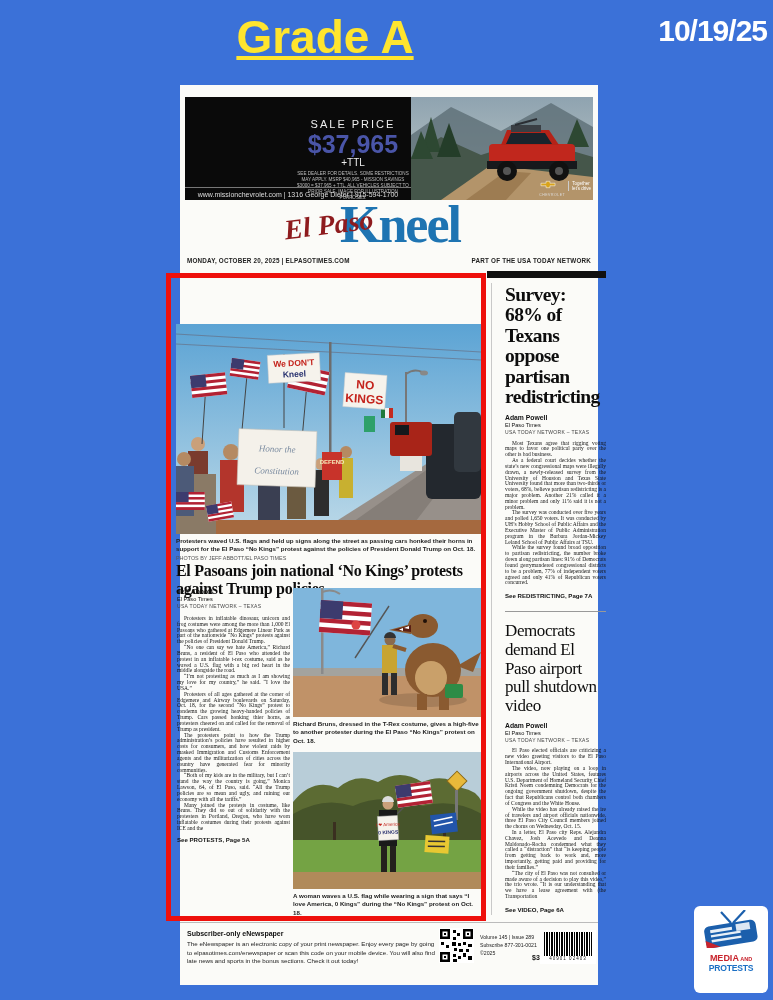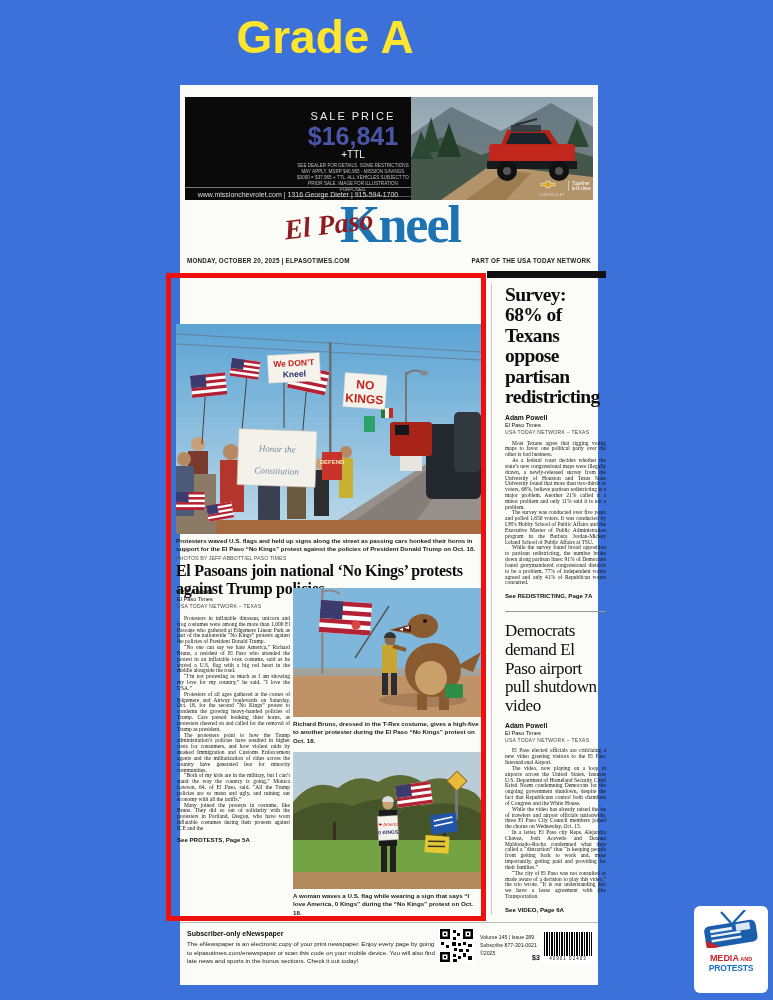--- a/index.html
+++ b/index.html
@@ -1,38 +1,38 @@
 <!DOCTYPE html>
 <html><head>
 <meta charset="utf-8">
 <style>
   * { margin:0; padding:0; box-sizing:border-box; }
   body { background:#222; font-family:"Liberation Sans", sans-serif; }
   .canvas { position:relative; width:773px; height:1000px; background:#3B71D8; overflow:hidden; margin:0 auto; }
 
   
   .grade { position:absolute; left:0; width:650px; top:10px; text-align:center;
-           font-size:46px; font-weight:bold; color:#FFE52E; letter-spacing:0px; }
+           font-size:46px; font-weight:bold; color:#FFE52E; letter-spacing:0px;text-decoration:underline; }
   .post-date { position:absolute; right:6px; top:14px; font-size:30px; font-weight:bold; color:#fff; letter-spacing:-1px; }
   .red-box { position:absolute; left:166px; top:273px; width:320px; height:648px;
              border:5px solid #EE100C; z-index:60; pointer-events:none; }
 
   
   .page { position:absolute; left:180px; top:85px; width:418px; height:900px; background:#fbfbf8; color:#111; }
 
   
   .ad { position:absolute; left:5px; top:12px; width:408px; height:103px; background:#0a0a0a; color:#eee; overflow:hidden; }
   .ad-left { position:absolute; left:4px; top:4px; width:102px; height:84px; text-align:center; }
   .mission-logo { font-family:"Liberation Serif",serif; font-style:italic; font-weight:bold; font-size:22px;
                   color:#3f9c3f; text-shadow:1px 1px 0 #1c4f1c; letter-spacing:-1px; }
   .chev-row { display:flex; align-items:center; justify-content:center; gap:3px; margin-top:1px; }
   .chev-row span { font-size:7px; font-weight:bold; color:#fff; letter-spacing:1px; }
   .ad-model1 { margin-top:9px; font-size:13px; font-weight:bold; color:#4a55a8; letter-spacing:0.5px; }
   .ad-model2 { font-size:13px; font-weight:bold; color:#f2f2f2; letter-spacing:1px; }
-  .ad-mid { position:absolute; left:110px; top:13px; width:116px; text-align:center; }
+  .ad-mid { position:absolute; left:110px; top:21px; width:116px; text-align:center; }
   .sale-label { font-size:11px; letter-spacing:2px; color:#eee; }
   .sale-price { font-size:25px; font-weight:bold; color:#4a55a8; letter-spacing:0px; }
   .sale-ttl { font-size:10px; color:#eee; margin-top:-2px; }
   .fine-print { margin-top:3px; font-size:4.6px; line-height:1.3; color:#bdbdbd; }
   .disclaimer { margin-top:3px; font-size:3.6px; color:#8d8d8d; border-top:1px solid #555; padding-top:2px; }
   .ad-contact { position:absolute; left:0; bottom:0; width:226px; height:13px; border-top:1px solid #777;
                 font-size:7px; color:#ddd; text-align:center; padding-top:3px; }
   .ad-photo { position:absolute; right:0; top:0; width:182px; height:103px; }
   .chev-badge { position:absolute; right:2px; bottom:3px; display:flex; align-items:center; gap:3px; }
   .chev-badge .tag { border-left:1px solid #ccc; padding-left:3px; font-size:4.5px; color:#fff; line-height:1.2; }
@@ -103,27 +103,28 @@
   .mdp-line1 .small { font-size:5.5px; }
   .mdp-line2 { font-size:8.6px; font-weight:bold; color:#1B6FC4; letter-spacing:-0.2px; }
   .mdp-line3 { font-size:10px; font-weight:bold; color:#fff; -webkit-text-stroke:0.9px #222; letter-spacing:0.5px;margin-top:44px; }
 </style>
 </head>
 <body>
 
 <div class="canvas">
 
   <div class="grade">Grade A</div>
+  <div class="post-date">10/19/25</div>
 
   <div class="page">
 
     <div class="ad">
       <div class="ad-mid">
         <div class="sale-label">SALE PRICE</div>
-        <div class="sale-price">$16,841</div>
+        <div class="sale-price">$37,965</div>
         <div class="sale-ttl">+TTL</div>
         <div class="fine-print">SEE DEALER FOR DETAILS. SOME RESTRICTIONS MAY APPLY. MSRP $40,965 - MISSION SAVINGS $3000 = $37,965 + TTL. ALL VEHICLES SUBJECT TO PRIOR SALE. IMAGE FOR ILLUSTRATION PURPOSES.</div>
         <div class="disclaimer">*Chevrolet Loyalty must provide proof of ownership of 2011 or newer Chevrolet vehicle.</div>
       </div>
       <div class="ad-photo">
         <svg width="182" height="103" viewBox="0 0 182 103" preserveAspectRatio="none">
           <defs>
             <linearGradient id="adsky" x1="0" y1="0" x2="0" y2="1">
               <stop offset="0" stop-color="#8fa3b0"></stop>
                 <stop offset="1" stop-color="#c2ccc9"></stop>

